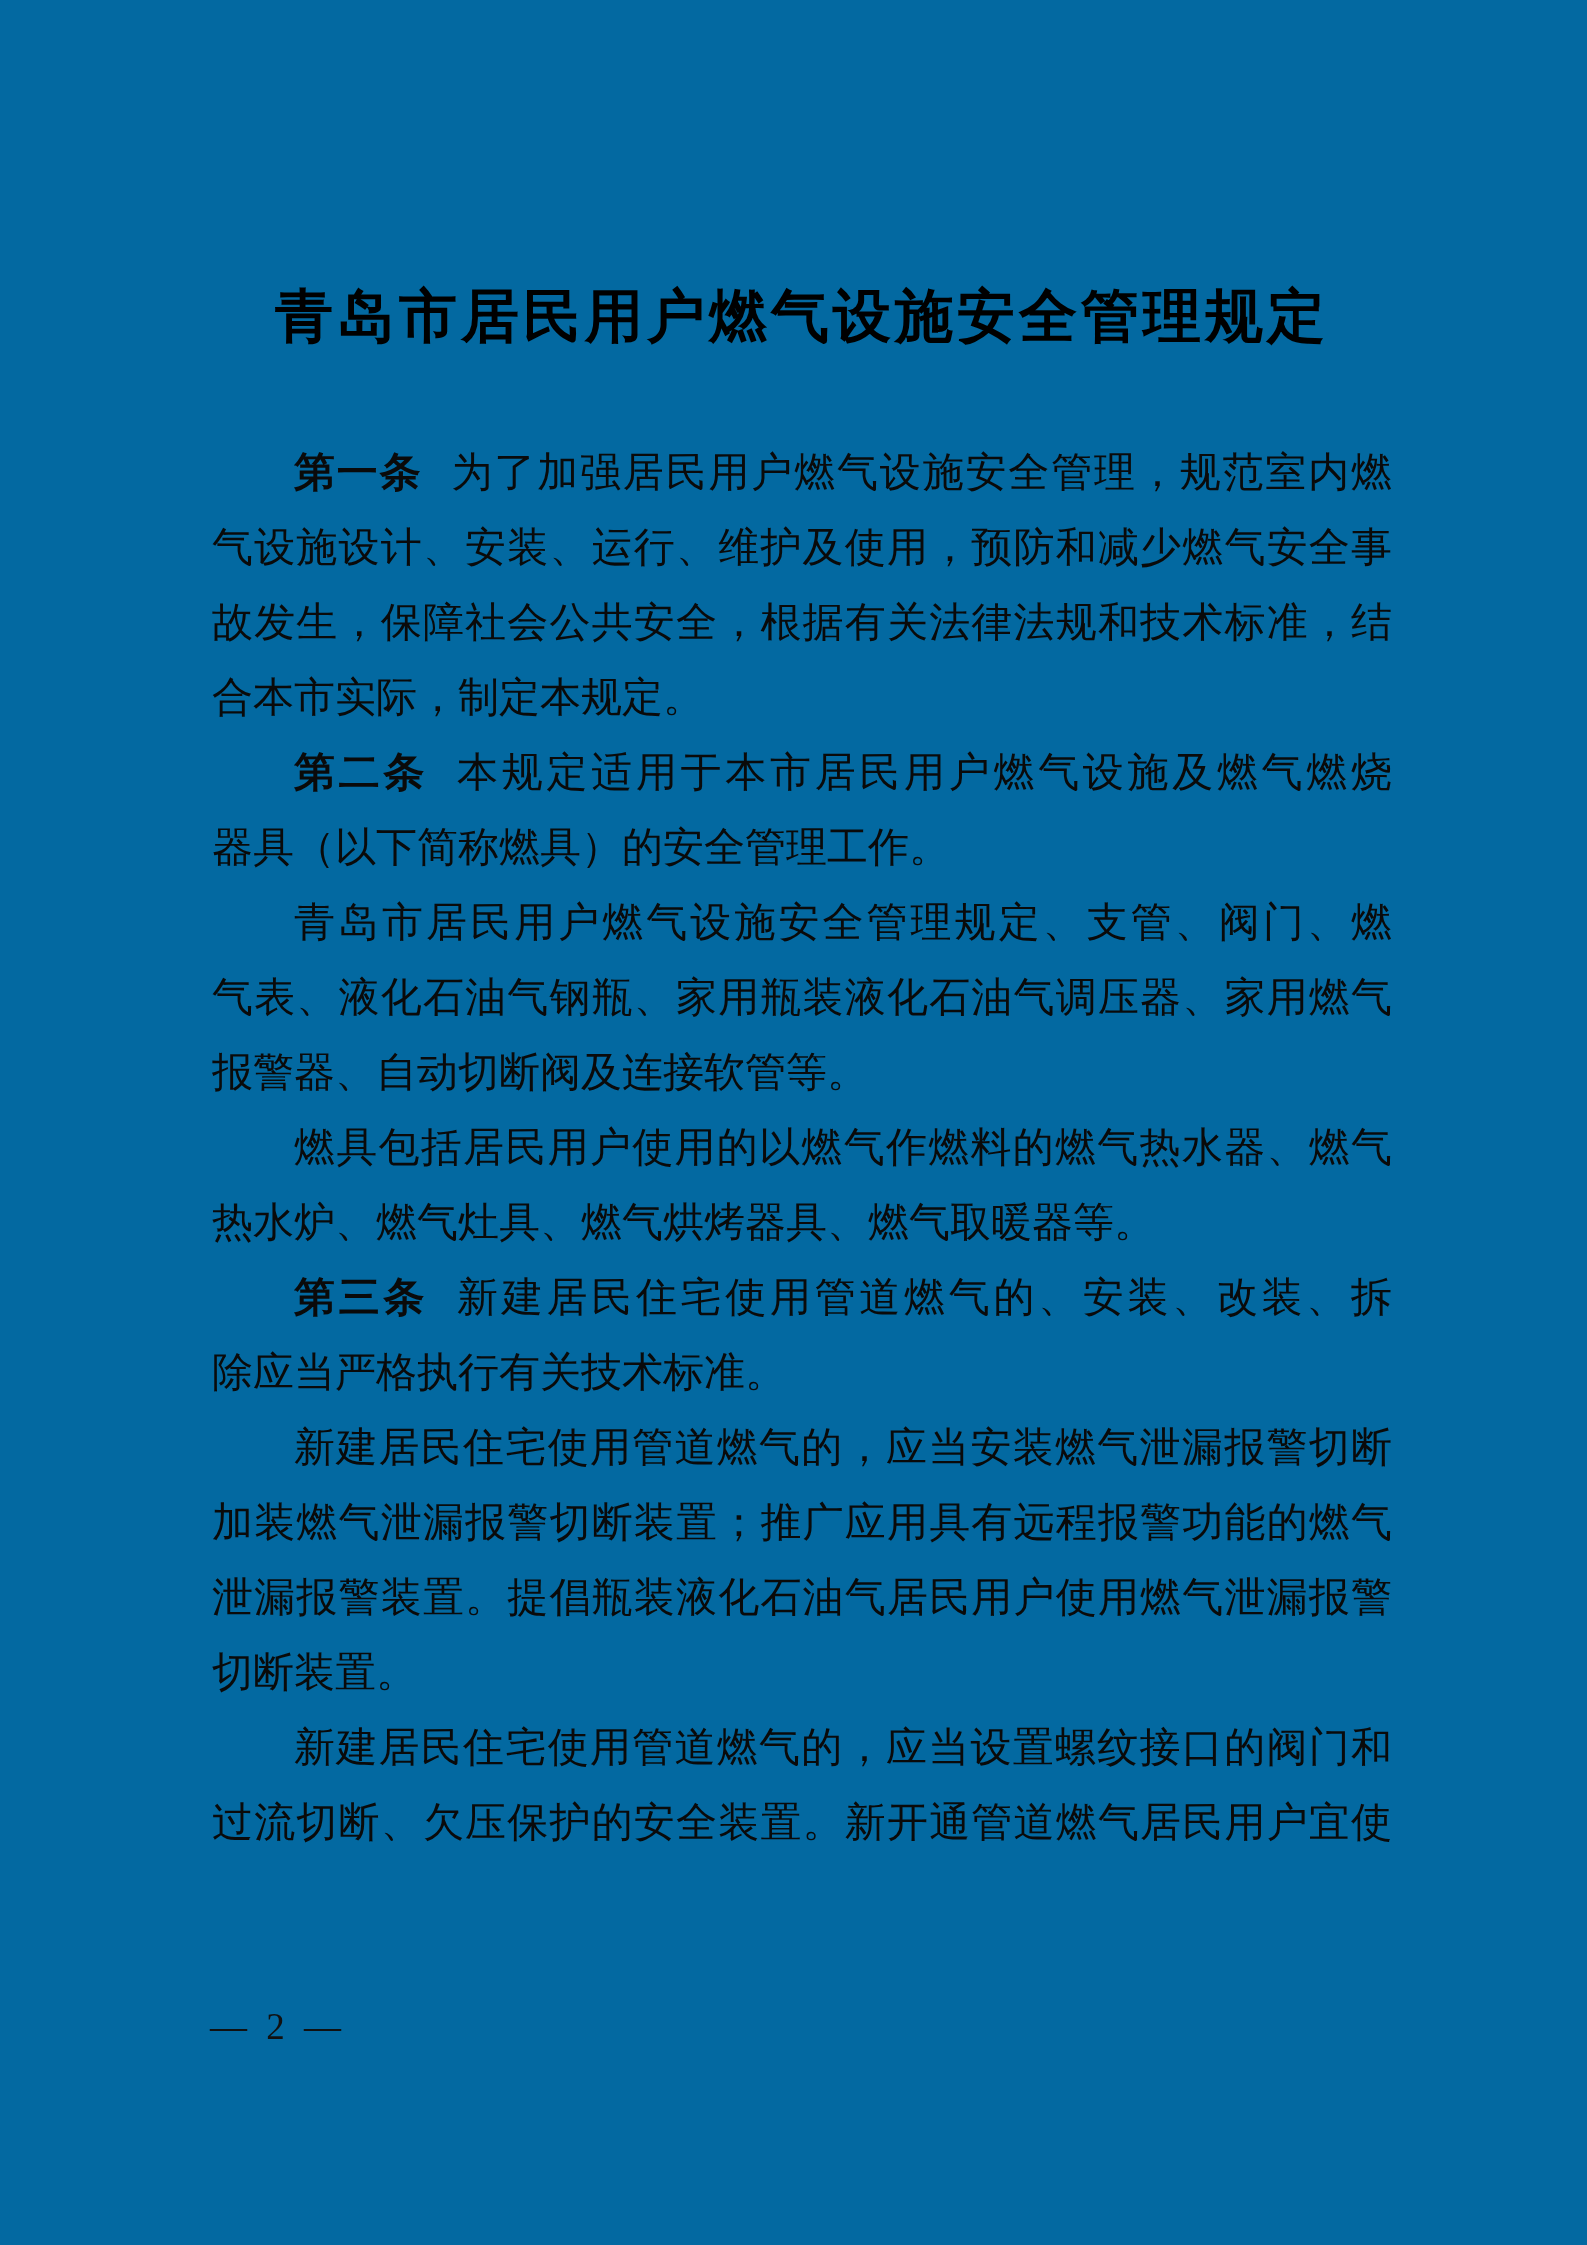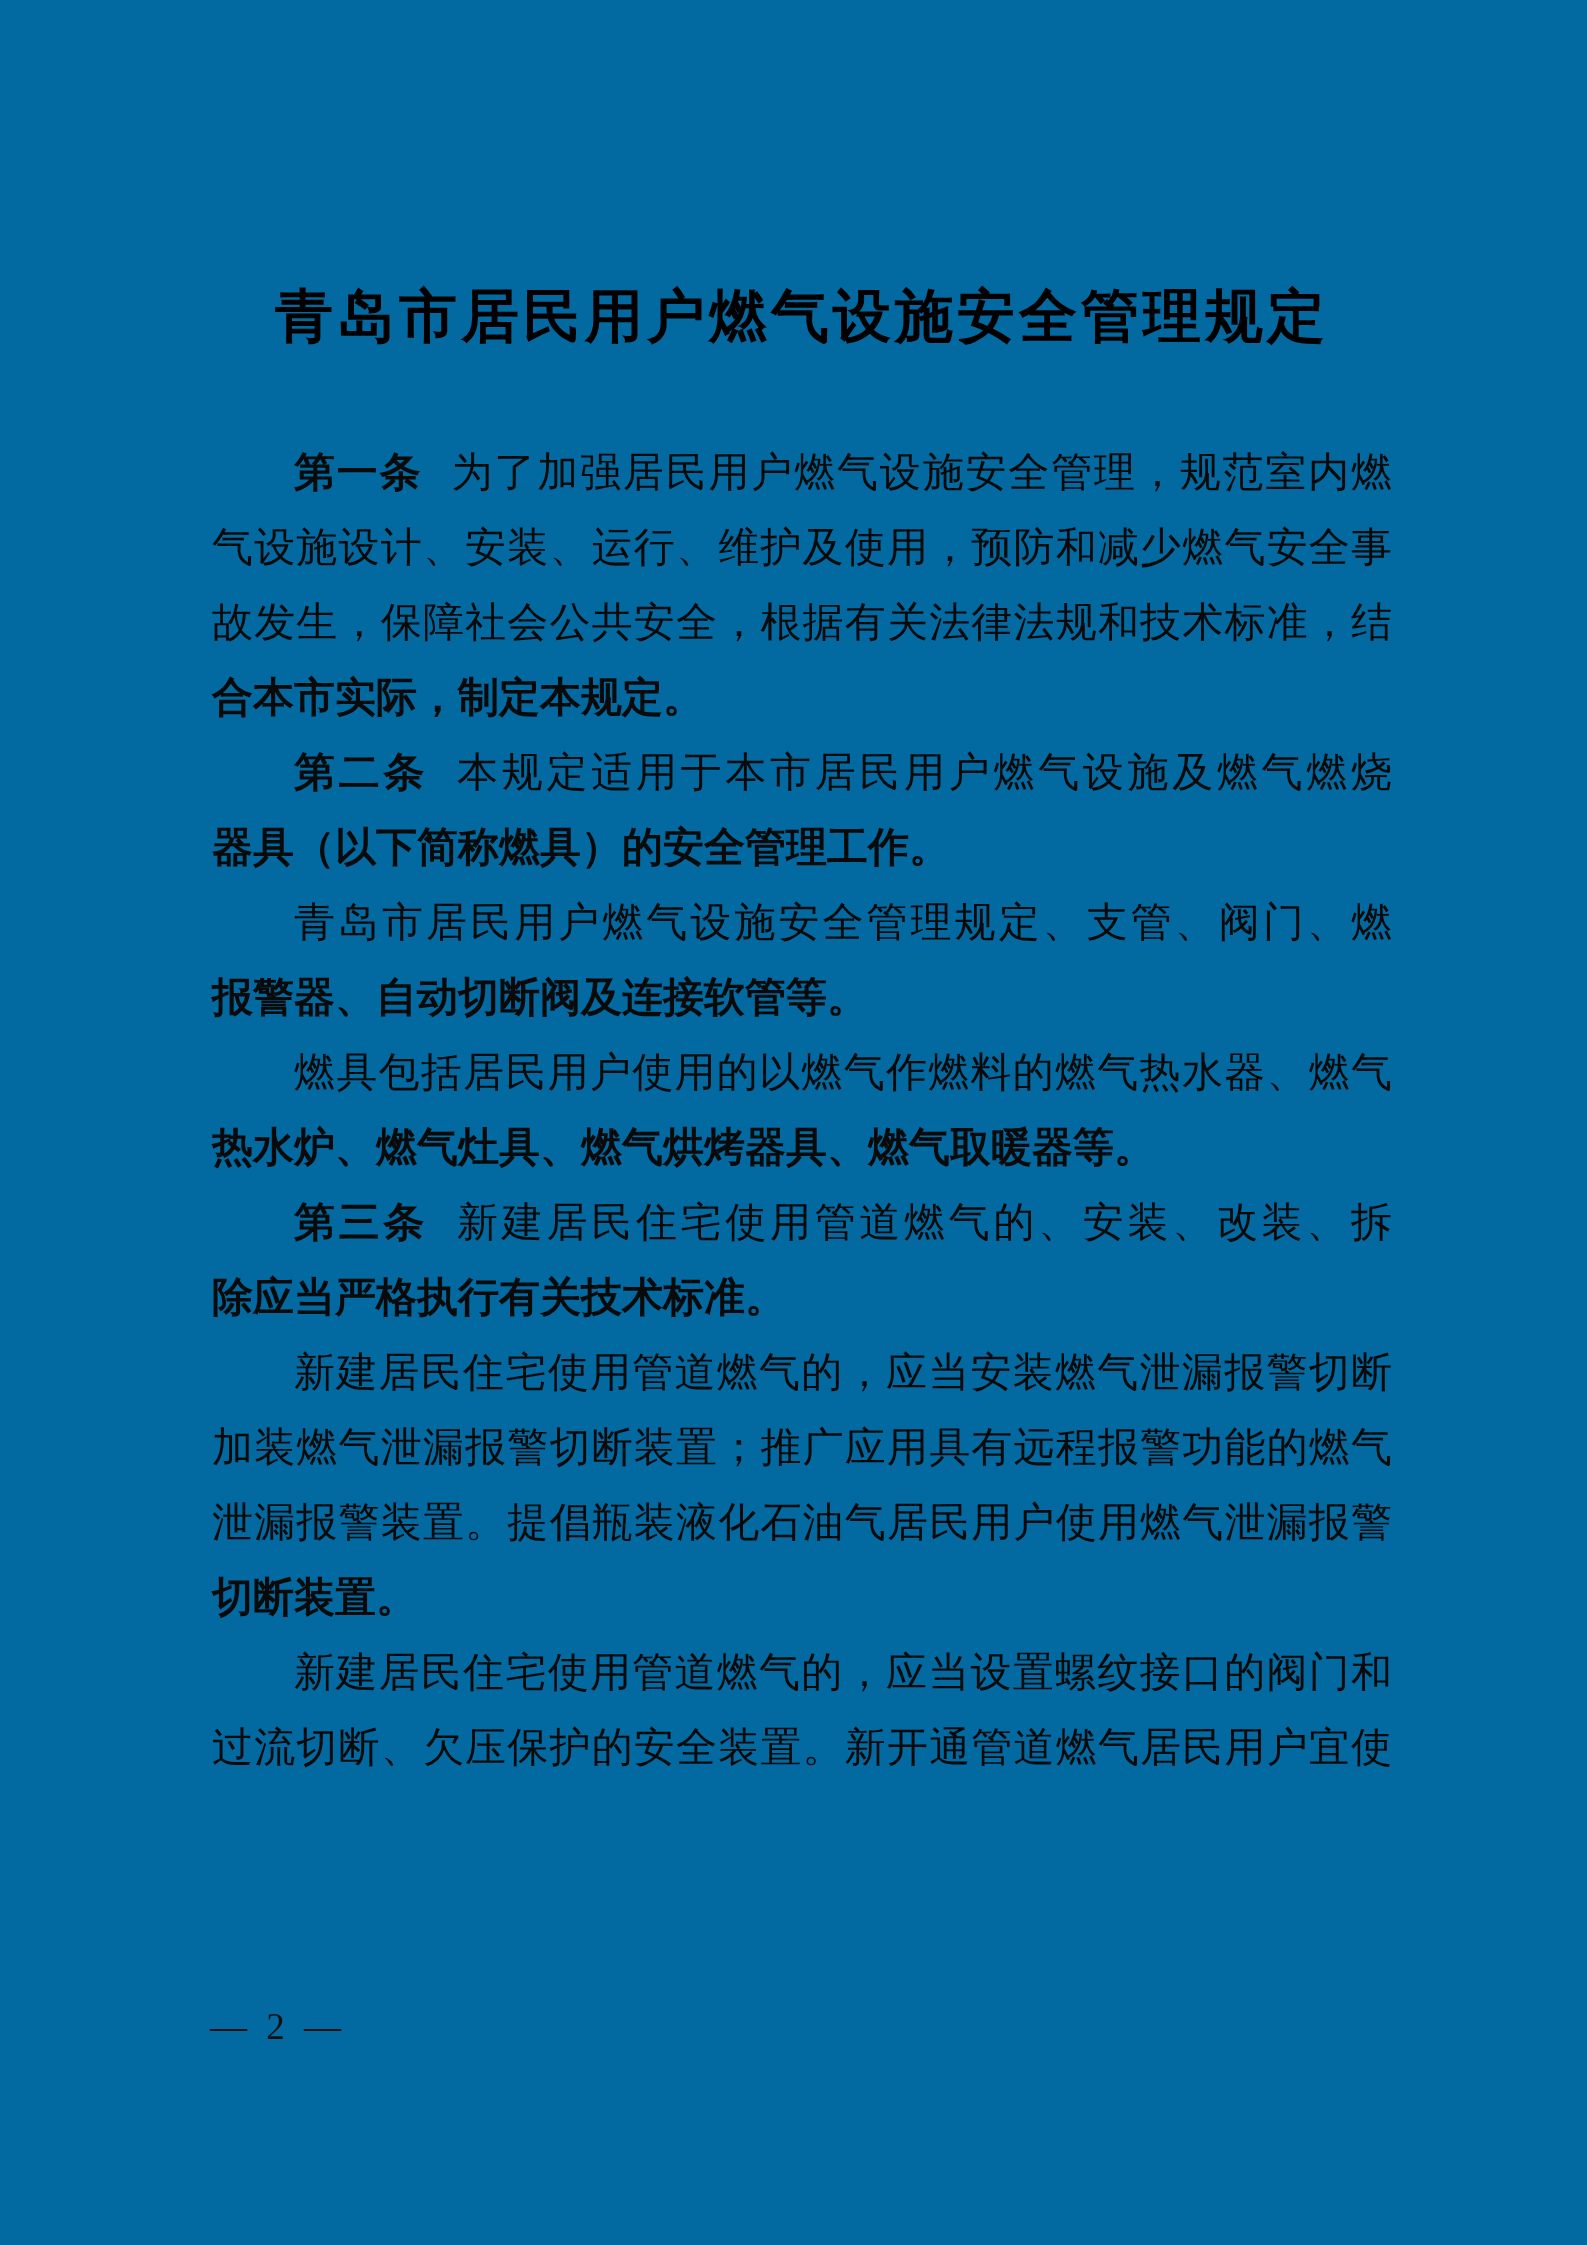--- a/index.html
+++ b/index.html
@@ -41,21 +41,20 @@
     line-height: 75px;
     text-align: justify;
     text-align-last: justify;
     white-space: nowrap;
   }
   .line.indent {
     text-indent: 82px;
   }
   .line.last {
     text-align-last: left;
-    font-weight: bold;
   }
   .lead {
     font-family: "Liberation Sans", "DejaVu Sans", sans-serif;
     font-weight: bold;
     margin-right: 29px;
   }
   .page-number {
     position: absolute;
     left: 210px;
     top: 2005px;
@@ -71,20 +70,21 @@
   <div class="doc-title">青岛市居民用户燃气设施安全管理规定</div>
 
   <div class="doc-body">
       <div class="line indent"><span class="lead">第一条</span><span>为了加强居民用户燃气设施安全管理，规范室内燃</span></div>
       <div class="line"><span>气设施设计、安装、运行、维护及使用，预防和减少燃气安全事</span></div>
       <div class="line"><span>故发生，保障社会公共安全，根据有关法律法规和技术标准，结</span></div>
       <div class="line last"><span>合本市实际，制定本规定。</span></div>
       <div class="line indent"><span class="lead">第二条</span><span>本规定适用于本市居民用户燃气设施及燃气燃烧</span></div>
       <div class="line last"><span>器具（以下简称燃具）的安全管理工作。</span></div>
       <div class="line indent"><span>青岛市居民用户燃气设施安全管理规定、支管、阀门、燃</span></div>
+      <div class="line"><span>气表、液化石油气钢瓶、家用瓶装液化石油气调压器、家用燃气</span></div>
       <div class="line last"><span>报警器、自动切断阀及连接软管等。</span></div>
       <div class="line indent"><span>燃具包括居民用户使用的以燃气作燃料的燃气热水器、燃气</span></div>
       <div class="line last"><span>热水炉、燃气灶具、燃气烘烤器具、燃气取暖器等。</span></div>
       <div class="line indent"><span class="lead">第三条</span><span>新建居民住宅使用管道燃气的、安装、改装、拆</span></div>
       <div class="line last"><span>除应当严格执行有关技术标准。</span></div>
       <div class="line indent"><span>新建居民住宅使用管道燃气的，应当安装燃气泄漏报警切断</span></div>
       <div class="line"><span>加装燃气泄漏报警切断装置；推广应用具有远程报警功能的燃气</span></div>
       <div class="line"><span>泄漏报警装置。提倡瓶装液化石油气居民用户使用燃气泄漏报警</span></div>
       <div class="line last"><span>切断装置。</span></div>
       <div class="line indent"><span>新建居民住宅使用管道燃气的，应当设置螺纹接口的阀门和</span></div>

